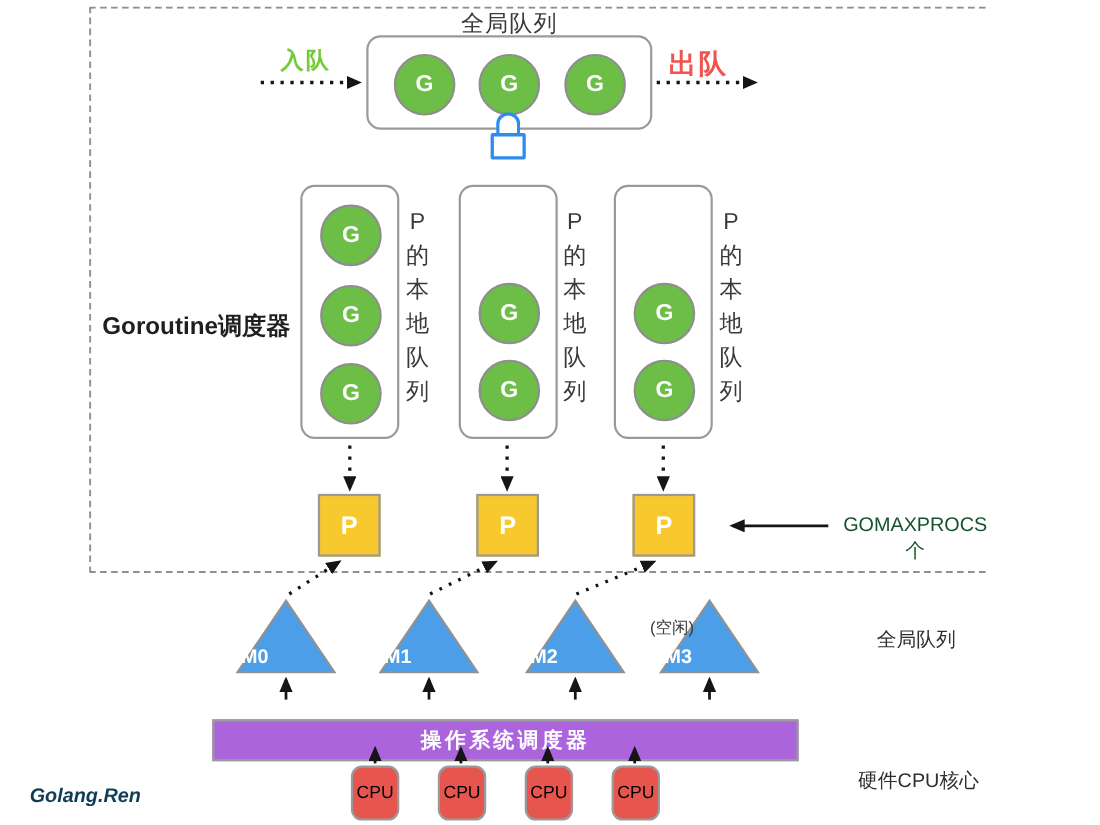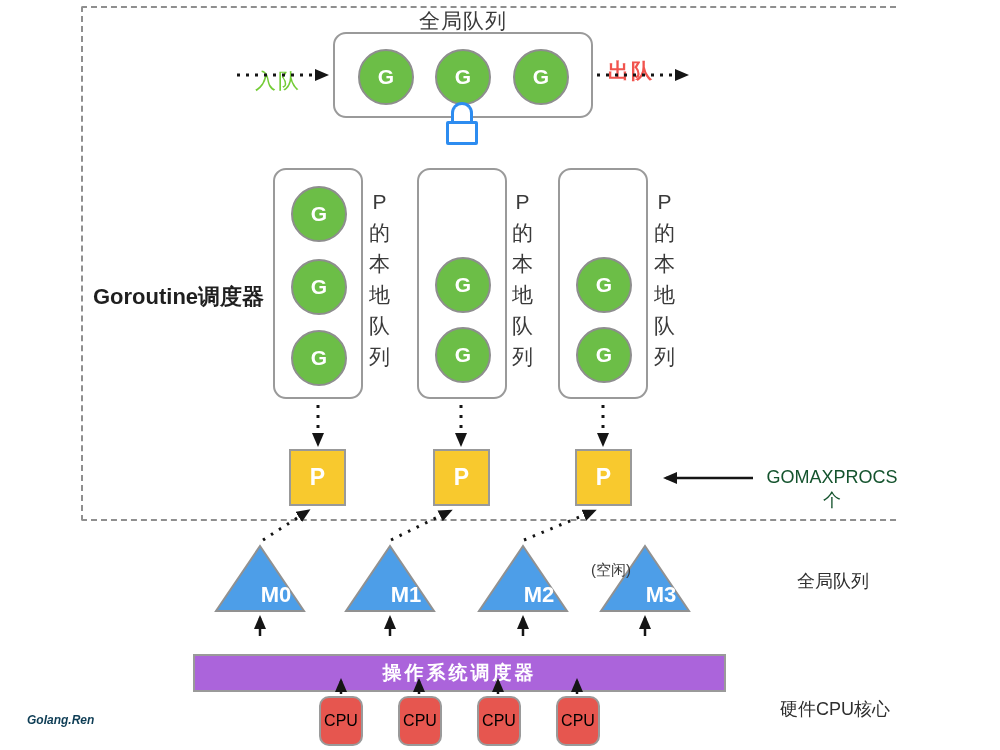--- a/index.html
+++ b/index.html
@@ -11,56 +11,56 @@
   
   .boundary{left:81px;top:6px;width:831px;height:511px;border:2px dashed #8f8f8f;border-radius:2px;}
   
   .gq-title{left:333px;top:7px;width:260px;text-align:center;font-size:21px;color:#3a3a3a;letter-spacing:1px;}
   .gq-box{left:333px;top:32px;width:256px;height:82px;border:2px solid #9a9a9a;border-radius:13px;background:#fff;}
   .gcircle{
     position:absolute;width:52px;height:52px;border-radius:50%;
     background:#6CBE47;border:2px solid #8e8e8e;color:#fff;font-weight:bold;font-size:21px;
     display:flex;align-items:center;justify-content:center;
   }
-  .enq-label{left:255px;top:41px;font-size:21px;font-weight:normal;color:#73CC35;letter-spacing:2px;margin-top:26px;}
-  .deq-label{left:608px;top:41px;font-size:21px;font-weight:bold;color:#F1544E;letter-spacing:2px;margin-top:16px;}
+  .enq-label{left:255px;top:41px;font-size:21px;font-weight:bold;color:#73CC35;letter-spacing:2px;}
+  .deq-label{left:608px;top:41px;font-size:25px;font-weight:bold;color:#F1544E;letter-spacing:2px;}
   
   .lock{left:446px;top:102px;width:32px;height:43px;z-index:5;}
   .lock .shackle{position:absolute;left:5px;top:0;width:16px;height:22px;border:3px solid #2D8CF0;border-bottom:none;border-radius:11px 11px 0 0;background:#fff;}
   .lock .lockbody{position:absolute;left:0;top:19px;width:26px;height:18px;border:3px solid #2D8CF0;border-radius:2px;background:#fff;}
   
   .sched-label{left:93px;top:282px;font-size:22px;font-weight:bold;color:#1f1f1f;}
   
   .lq{width:86px;height:227px;top:168px;border:2px solid #9a9a9a;border-radius:13px;background:#fff;}
   .vlabel{top:186px;width:27px;font-size:21px;line-height:31px;color:#3a3a3a;word-break:break-all;text-align:center;}
   
   .pbox{
     top:449px;width:53px;height:53px;background:#F8C92E;border:2px solid #999999;
     color:#fff;font-weight:bold;font-size:23px;display:flex;align-items:center;justify-content:center;
   }
   .gomax-label{left:765px;top:467px;font-size:18px;color:#14532d;text-align:center;}
   
   .tri{top:543px;width:92px;height:70px;}
   .tri svg{position:absolute;left:0;top:0;}
-  .tri-label{position:absolute;left:16px;bottom:5px;width:100%;text-align:center;color:#fff;font-weight:bold;font-size:22px;}
+  .tri-label{position:absolute;left:5px;bottom:5px;width:100%;text-align:left;color:#fff;font-weight:bold;font-size:18px;}
   .tri-note{position:absolute;left:-8px;top:18px;width:108px;color:#3b3b3b;font-size:15px;}
   .kernel-label{left:797px;top:569px;font-size:18px;color:#2f2f2f;}
   
   .osbar{
     left:193px;top:638px;width:529px;height:34px;background:#AB64DB;border:2px solid #9a9a9a;
     color:#fff;font-weight:bold;font-size:19px;letter-spacing:3px;
     display:flex;align-items:center;justify-content:center;margin-top:16px;
   }
   
   .cpu{
     top:696px;width:40px;height:46px;background:#E6564F;border:2px solid #9a9a9a;border-radius:10px;
     color:#000000;font-size:16px;display:flex;align-items:center;justify-content:center;
   }
   .hw-label{left:780px;top:697px;font-size:18px;color:#2f2f2f;}
-  .brand{left:27px;top:713px;font-size:12px;font-weight:bold;font-style:italic;color:#0E3D55;}
+  .brand{left:27px;top:713px;font-size:18px;font-weight:bold;font-style:italic;color:#0E3D55;}
   
   .arrow-layer{position:absolute;left:0;top:0;width:1000px;height:750px;pointer-events:none;z-index:6;}
 </style>
 </head>
 <body>
 
 <div class="canvas">
 
   <div class="abs boundary"></div>
 

